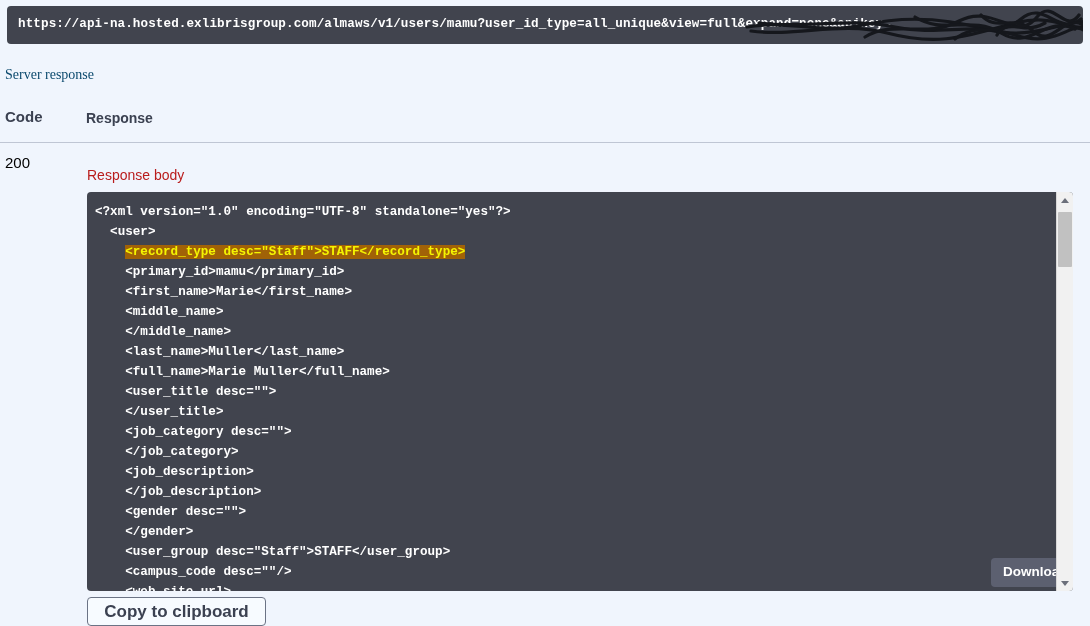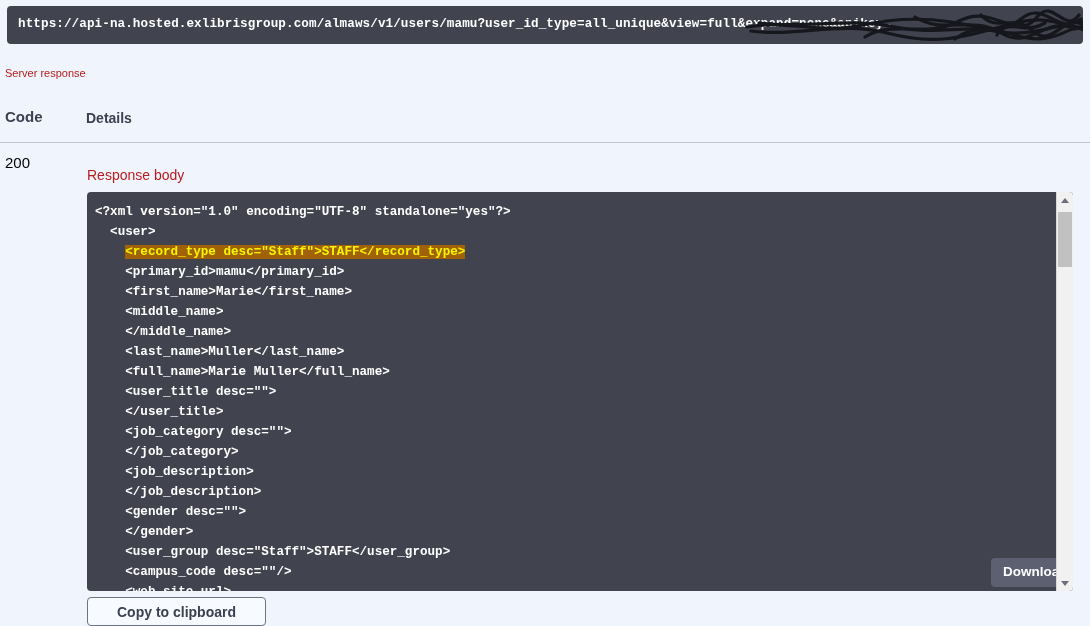--- a/index.html
+++ b/index.html
@@ -55,22 +55,23 @@
     overflow: hidden;
     pointer-events: none;
   }
   .url-redacted svg { display:block; }
 
   
   .server-response {
     position: absolute;
     left: 5px;
     top: 67px;
-    font-size: 11px;
-    color: #b91c1c;
+    font-size: 14px;
+    color: #0c4a6e;
+    font-family: Liberation Serif, serif;
   }
 
   
   .tbl-head {
     position: absolute;
     left: 0px;
     top: 108px;
     width: 901px;
     height: 32px;
     text-align: right;
@@ -210,21 +211,21 @@
     position: absolute;
     left: 87px;
     top: 597px;
     width: 179px;
     height: 29px;
     background: #f7fbff;
     border: 1px solid #6b7385;
     border-radius: 4px;
     color: #3b4151;
     font-family: "Liberation Sans", sans-serif;
-    font-size: 14px;
+    font-size: 17px;
     font-weight: bold;
     cursor: pointer;
     padding: 0;
     box-sizing: border-box;
   }
 </style>
 </head>
 <body>
 
 <div class="urlbar-wrap">
@@ -244,21 +245,21 @@
         </g>
       </svg>
     </div>
   </div>
 </div>
 
 <div class="server-response">Server response</div>
 
 <div class="tbl-head">
   <div class="th-code">Code</div>
-  <div class="th-details">Details</div>
+  <div class="th-details">Response</div>
 </div>
 <div class="tbl-divider"></div>
 
 <div class="code-200">200</div>
 <div class="response-body-label">Response body</div>
 
 <div class="codeblock">
   <div class="code-lines" id="code-lines"><div class="code-line">&lt;?xml version="1.0" encoding="UTF-8" standalone="yes"?&gt;</div><div class="code-line">  &lt;user&gt;</div><div class="code-line"><span>    </span><span class="hl">&lt;record_type desc="Staff"&gt;STAFF&lt;/record_type&gt;</span></div><div class="code-line">    &lt;primary_id&gt;mamu&lt;/primary_id&gt;</div><div class="code-line">    &lt;first_name&gt;Marie&lt;/first_name&gt;</div><div class="code-line">    &lt;middle_name&gt;</div><div class="code-line">    &lt;/middle_name&gt;</div><div class="code-line">    &lt;last_name&gt;Muller&lt;/last_name&gt;</div><div class="code-line">    &lt;full_name&gt;Marie Muller&lt;/full_name&gt;</div><div class="code-line">    &lt;user_title desc=""&gt;</div><div class="code-line">    &lt;/user_title&gt;</div><div class="code-line">    &lt;job_category desc=""&gt;</div><div class="code-line">    &lt;/job_category&gt;</div><div class="code-line">    &lt;job_description&gt;</div><div class="code-line">    &lt;/job_description&gt;</div><div class="code-line">    &lt;gender desc=""&gt;</div><div class="code-line">    &lt;/gender&gt;</div><div class="code-line">    &lt;user_group desc="Staff"&gt;STAFF&lt;/user_group&gt;</div><div class="code-line">    &lt;campus_code desc=""/&gt;</div><div class="code-line">    &lt;web_site_url&gt;</div></div>
 
   <button class="download-btn">Download</button>

